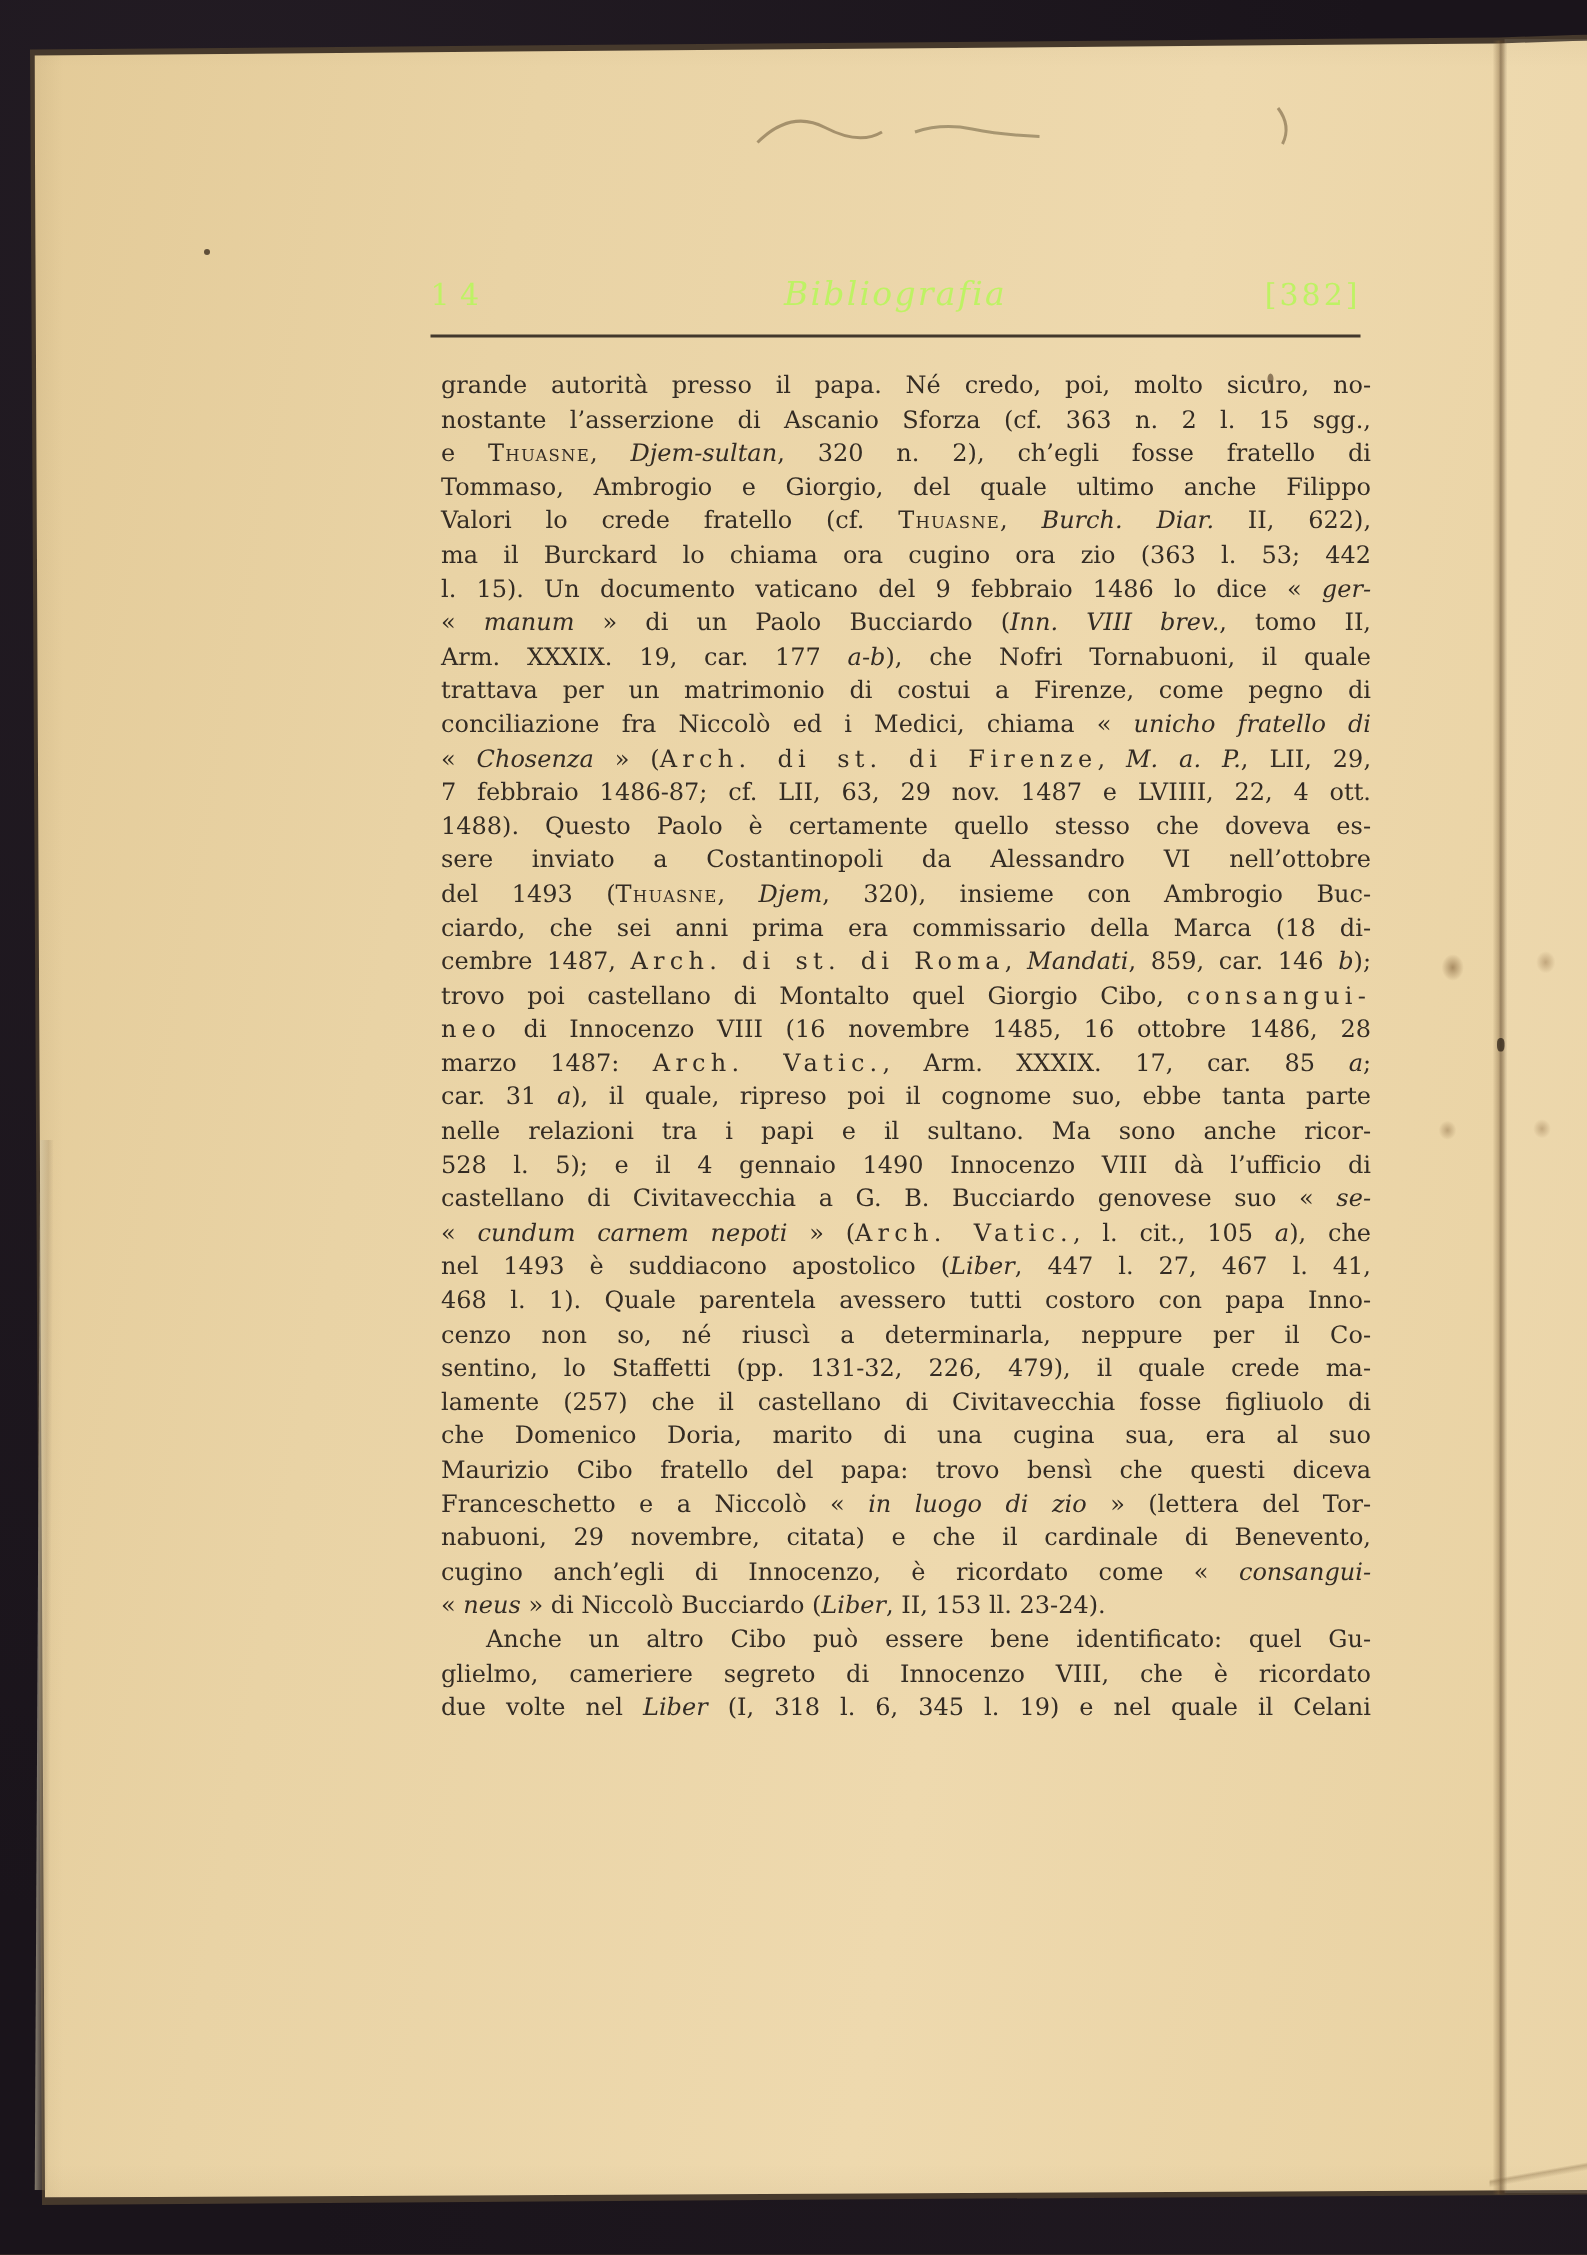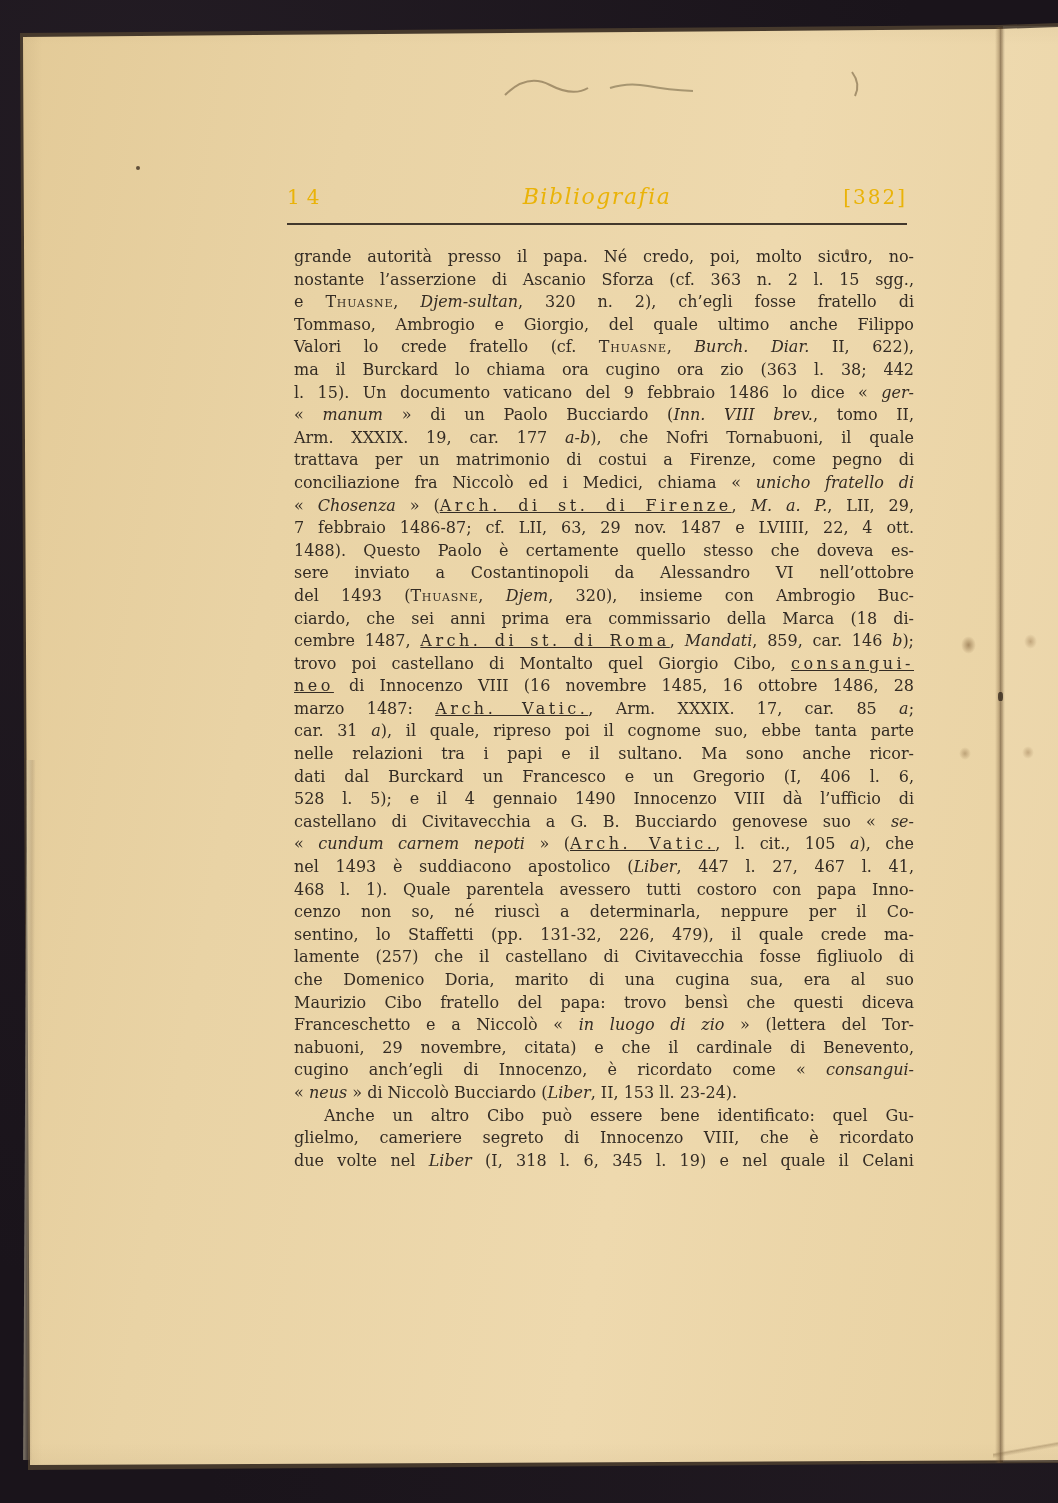--- a/index.html
+++ b/index.html
@@ -40,21 +40,21 @@
     position:absolute; left:1003px; top:26px; width:55px; height:1436px;
     background:rgba(255,248,228,.10);
   }
   .corner-fold {
     position:absolute; left:993px; top:1436px; width:65px; height:26px;
     background:linear-gradient(170deg, rgba(0,0,0,0) 45%, rgba(120,95,60,.35) 50%, rgba(0,0,0,0) 60%);
   }
   .content-header {
     position:absolute; left:287px; top:184px; width:620px;
     display:grid; grid-template-columns:1fr auto 1fr; align-items:baseline;
-    color:#eab308;
+    color:#bef264;
   }
   .pagenum { font-size:20px; letter-spacing:7px; justify-self:start; }
   .running-title { font-style:italic; font-size:22px; letter-spacing:1.5px; justify-self:center; }
   .folio { font-size:20px; letter-spacing:2px; justify-self:end; }
   .header-rule {
     position:absolute; left:287px; top:223px; width:620px; height:2px;
     background:#42382c;
   }
   .page-body {
     position:absolute; left:294px; top:246px; width:620px;
@@ -62,21 +62,21 @@
   }
   .line {
     height:22.6px; line-height:22.6px;
     text-align:justify; text-align-last:justify;
     white-space:normal;
   }
   .line.last { text-align-last:left; }
   .line.indent { text-indent:30px; }
   .i  { font-style:italic; }
   .sc { font-variant:small-caps; letter-spacing:.8px; }
-  .sp { letter-spacing:3.5px;text-decoration:underline; }
+  .sp { letter-spacing:3.5px; }
   .smudge { position:absolute; border-radius:50%; pointer-events:none; }
   .s1 { left:961px; top:636px; width:15px; height:18px;
         background:radial-gradient(ellipse, rgba(115,82,44,.55), rgba(115,82,44,0) 70%); }
   .s2 { left:1024px; top:634px; width:13px; height:15px;
         background:radial-gradient(ellipse, rgba(130,95,55,.4), rgba(130,95,55,0) 70%); }
   .s3 { left:959px; top:747px; width:12px; height:13px;
         background:radial-gradient(ellipse, rgba(115,82,44,.38), rgba(115,82,44,0) 70%); }
   .s4 { left:1022px; top:746px; width:12px; height:13px;
         background:radial-gradient(ellipse, rgba(130,95,55,.38), rgba(130,95,55,0) 70%); }
   .speck1 { left:136px; top:166px; width:4px; height:4px; background:rgba(62,48,32,.8); }
@@ -107,39 +107,38 @@
   <span class="folio">[382]</span>
 </div>
 <div class="header-rule"></div>
 
 <div class="page-body">
     <div class="line"><span>grande autorità presso il papa. Né credo, poi, molto sicuro, no-</span></div>
     <div class="line"><span>nostante l’asserzione di Ascanio Sforza (cf. 363 n. 2 l. 15 sgg.,</span></div>
     <div class="line"><span>e </span><span class="sc">Thuasne</span><span>, </span><span class="i">Djem-sultan</span><span>, 320 n. 2), ch’egli fosse fratello di</span></div>
     <div class="line"><span>Tommaso, Ambrogio e Giorgio, del quale ultimo anche Filippo</span></div>
     <div class="line"><span>Valori lo crede fratello (cf. </span><span class="sc">Thuasne</span><span>, </span><span class="i">Burch. Diar.</span><span> II, 622),</span></div>
-    <div class="line"><span>ma il Burckard lo chiama ora cugino ora zio (363 l. 38; 442</span></div>
+    <div class="line"><span>ma il Burckard lo chiama ora cugino ora zio (363 l. 53; 442</span></div>
     <div class="line"><span>l. 15). Un documento vaticano del 9 febbraio 1486 lo dice « </span><span class="i">ger-</span></div>
     <div class="line"><span>« </span><span class="i">manum</span><span> » di un Paolo Bucciardo (</span><span class="i">Inn. VIII brev.</span><span>, tomo II,</span></div>
     <div class="line"><span>Arm. XXXIX. 19, car. 177 </span><span class="i">a-b</span><span>), che Nofri Tornabuoni, il quale</span></div>
     <div class="line"><span>trattava per un matrimonio di costui a Firenze, come pegno di</span></div>
     <div class="line"><span>conciliazione fra Niccolò ed i Medici, chiama « </span><span class="i">unicho fratello di</span></div>
     <div class="line"><span>« </span><span class="i">Chosenza</span><span> » (</span><span class="sp">Arch. di st. di Firenze</span><span>, </span><span class="i">M. a. P.</span><span>, LII, 29,</span></div>
     <div class="line"><span>7 febbraio 1486-87; cf. LII, 63, 29 nov. 1487 e LVIIII, 22, 4 ott.</span></div>
     <div class="line"><span>1488). Questo Paolo è certamente quello stesso che doveva es-</span></div>
     <div class="line"><span>sere inviato a Costantinopoli da Alessandro VI nell’ottobre</span></div>
     <div class="line"><span>del 1493 (</span><span class="sc">Thuasne</span><span>, </span><span class="i">Djem</span><span>, 320), insieme con Ambrogio Buc-</span></div>
     <div class="line"><span>ciardo, che sei anni prima era commissario della Marca (18 di-</span></div>
     <div class="line"><span>cembre 1487, </span><span class="sp">Arch. di st. di Roma</span><span>, </span><span class="i">Mandati</span><span>, 859, car. 146 </span><span class="i">b</span><span>);</span></div>
     <div class="line"><span>trovo poi castellano di Montalto quel Giorgio Cibo, </span><span class="sp">consangui-</span></div>
     <div class="line"><span class="sp">neo</span><span> di Innocenzo VIII (16 novembre 1485, 16 ottobre 1486, 28</span></div>
     <div class="line"><span>marzo 1487: </span><span class="sp">Arch. Vatic.</span><span>, Arm. XXXIX. 17, car. 85 </span><span class="i">a</span><span>;</span></div>
     <div class="line"><span>car. 31 </span><span class="i">a</span><span>), il quale, ripreso poi il cognome suo, ebbe tanta parte</span></div>
     <div class="line"><span>nelle relazioni tra i papi e il sultano. Ma sono anche ricor-</span></div>
-    <div class="line"><span>dati dal Burckard un Francesco e un Gregorio (I, 406 l. 6,</span></div>
     <div class="line"><span>528 l. 5); e il 4 gennaio 1490 Innocenzo VIII dà l’ufficio di</span></div>
     <div class="line"><span>castellano di Civitavecchia a G. B. Bucciardo genovese suo « </span><span class="i">se-</span></div>
     <div class="line"><span>« </span><span class="i">cundum carnem nepoti</span><span> » (</span><span class="sp">Arch. Vatic.</span><span>, l. cit., 105 </span><span class="i">a</span><span>), che</span></div>
     <div class="line"><span>nel 1493 è suddiacono apostolico (</span><span class="i">Liber</span><span>, 447 l. 27, 467 l. 41,</span></div>
     <div class="line"><span>468 l. 1). Quale parentela avessero tutti costoro con papa Inno-</span></div>
     <div class="line"><span>cenzo non so, né riuscì a determinarla, neppure per il Co-</span></div>
     <div class="line"><span>sentino, lo Staffetti (pp. 131-32, 226, 479), il quale crede ma-</span></div>
     <div class="line"><span>lamente (257) che il castellano di Civitavecchia fosse figliuolo di</span></div>
     <div class="line"><span>che Domenico Doria, marito di una cugina sua, era al suo</span></div>
     <div class="line"><span>Maurizio Cibo fratello del papa: trovo bensì che questi diceva</span></div>

